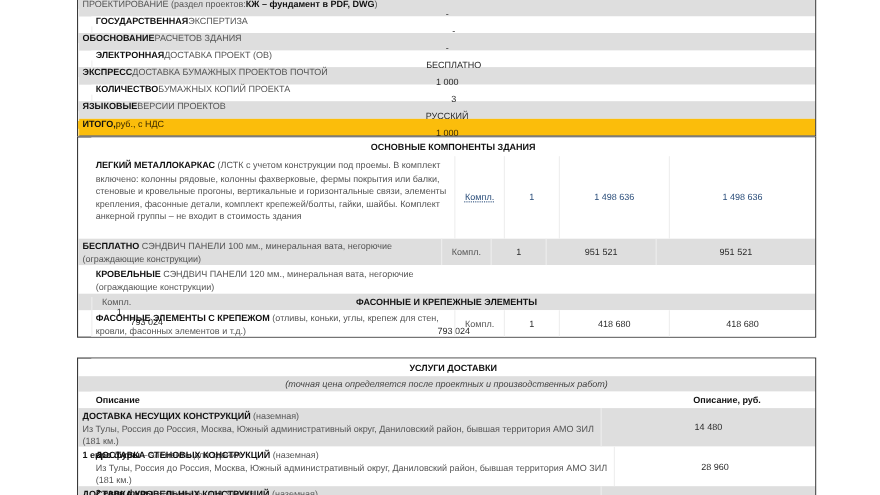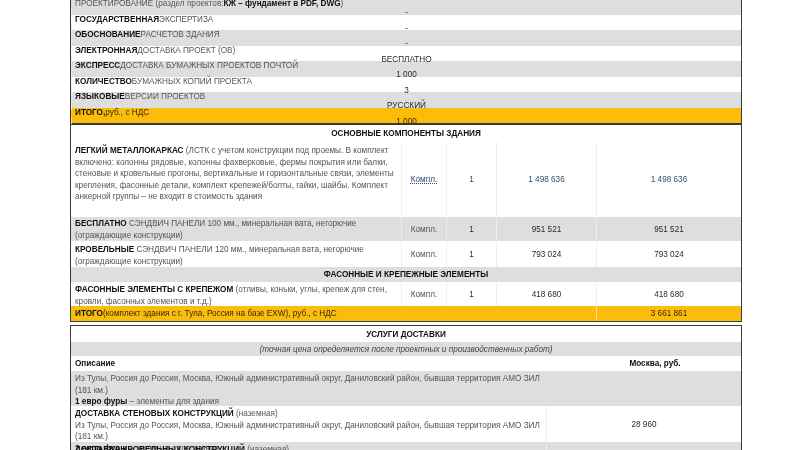--- a/index.html
+++ b/index.html
@@ -1,21 +1,21 @@
 <!DOCTYPE html>
 <html><head>
   <meta charset="utf-8">
   <style>
     * { box-sizing: border-box; margin: 0; padding: 0; }
     html, body { width: 800px; height: 450px; overflow: hidden; background: #ffffff; }
     body { font-family: "Liberation Sans", "DejaVu Sans", sans-serif; font-size: 8.2px; color: #2b2b2b; position: relative; }
     .tbl { position: absolute; left: 70px; width: 672px; border: 1.5px solid #3a3a3a; background: #fff; }
     .row { display: flex; align-items: stretch; }
     .row.grey { background: #dedede; }
-    .row.white { background: #ffffff; }
+    .row.white { background: #ffffff; margin-left: 12px; }
     .row.total { background: #fbbd0b; color: #3a2a00; }
     .cell { padding: 0 4px; display: flex; align-items: center; }
     .cell.c { justify-content: center; text-align: center; }
     .sep { border-left: 1px solid #eeeeee; }
     .row.total .sep { border-left: 1px solid #ffe08a; }
     b, .b { font-weight: bold; color: #111; }
     .muted { color: #555; }
     .link { color: #2a4d7a; text-decoration: underline dotted; }
     .blue { color: #2a4d7a; }
     .italic { font-style: italic; color: #444; }
@@ -114,66 +114,61 @@
     <div class="cell price c sep blue">1 498 636</div>
     <div class="cell cost c sep blue">1 498 636</div>
   </div>
   <div class="row grey" style="height:24px;">
     <div class="cell desc multi" style="padding-top:1px;"><b>БЕСПЛАТНО</b><span class="muted"> СЭНДВИЧ ПАНЕЛИ 100 мм., минеральная вата, негорючие (ограждающие конструкции)</span></div>
     <div class="cell unit c sep muted">Компл.</div>
     <div class="cell qty c sep">1</div>
     <div class="cell price c sep">951 521</div>
     <div class="cell cost c sep">951 521</div>
   </div>
-  <div class="row white" style="height:26px;">
+  <div class="row white" style="height:26px;flex-direction:column;">
     <div class="cell desc multi"><b>КРОВЕЛЬНЫЕ</b><span class="muted"> СЭНДВИЧ ПАНЕЛИ 120 мм., минеральная вата, негорючие (ограждающие конструкции)</span></div>
     <div class="cell unit c sep muted">Компл.</div>
     <div class="cell qty c sep">1</div>
     <div class="cell price c sep">793 024</div>
     <div class="cell cost c sep">793 024</div>
   </div>
   <div class="row grey" style="height:15px;">
     <div class="cell c" style="flex:1;">
         <b>ФАСОННЫЕ И КРЕПЕЖНЫЕ ЭЛЕМЕНТЫ</b>
       </div>
   </div>
   <div class="row white" style="height:24px;">
     <div class="cell desc multi" style="padding-top:2px;"><b>ФАСОННЫЕ ЭЛЕМЕНТЫ С КРЕПЕЖОМ</b><span class="muted"> (отливы, коньки, углы, крепеж для стен, кровли, фасонных элементов и т.д.)</span></div>
     <div class="cell unit c sep muted">Компл.</div>
     <div class="cell qty c sep">1</div>
     <div class="cell price c sep">418 680</div>
     <div class="cell cost c sep">418 680</div>
   </div>
-  <div class="row total" style="height:15px;">
-    <div class="cell" style="width:525px;">
-        <b>ИТОГО</b>
-        <span> (комплект здания с г. Тула, Россия на базе EXW), руб., с НДС</span>
-      </div>
-    <div class="cell c sep" style="flex:1;">3 661 861</div>
-  </div>
 </div>
 
 <div class="tbl" id="t3">
   <div class="row white" style="height:16px;">
     <div class="cell c" style="flex:1;">
         <b>УСЛУГИ ДОСТАВКИ</b>
       </div>
   </div>
   <div class="row grey" style="height:14px;">
     <div class="cell c italic" style="flex:1;">(точная цена определяется после проектных и производственных работ)</div>
   </div>
   <div class="row white" style="height:15px;gap:23px;">
     <div class="cell desc b">Описание</div>
-    <div class="cell val c b">Москва, руб.</div>
+    <div class="cell val c b">Описание, руб.</div>
   </div>
   <div class="row grey" style="height:35px;">
     <div class="cell desc multi">
+      <div><b>ДОСТАВКА НЕСУЩИХ КОНСТРУКЦИЙ</b><span class="muted"> (наземная)</span></div>
       <div class="muted">Из Тулы, Россия до Россия, Москва, Южный административный округ, Даниловский район, бывшая территория АМО ЗИЛ (181 км.)</div>
       <div><b>1 евро фуры</b><span class="muted"> – элементы для здания</span></div>
     </div>
+    <div class="cell val c sep">14 480</div>
   </div>
   <div class="row white" style="height:36px;">
     <div class="cell desc multi">
       <div><b>ДОСТАВКА СТЕНОВЫХ КОНСТРУКЦИЙ</b><span class="muted"> (наземная)</span></div>
       <div class="muted">Из Тулы, Россия до Россия, Москва, Южный административный округ, Даниловский район, бывшая территория АМО ЗИЛ (181 км.)</div>
       <div><b>2 евро фуры</b><span class="muted"> – элементы для здания</span></div>
     </div>
     <div class="cell val c sep">28 960</div>
   </div>
   <div class="row grey" style="height:30px;">

